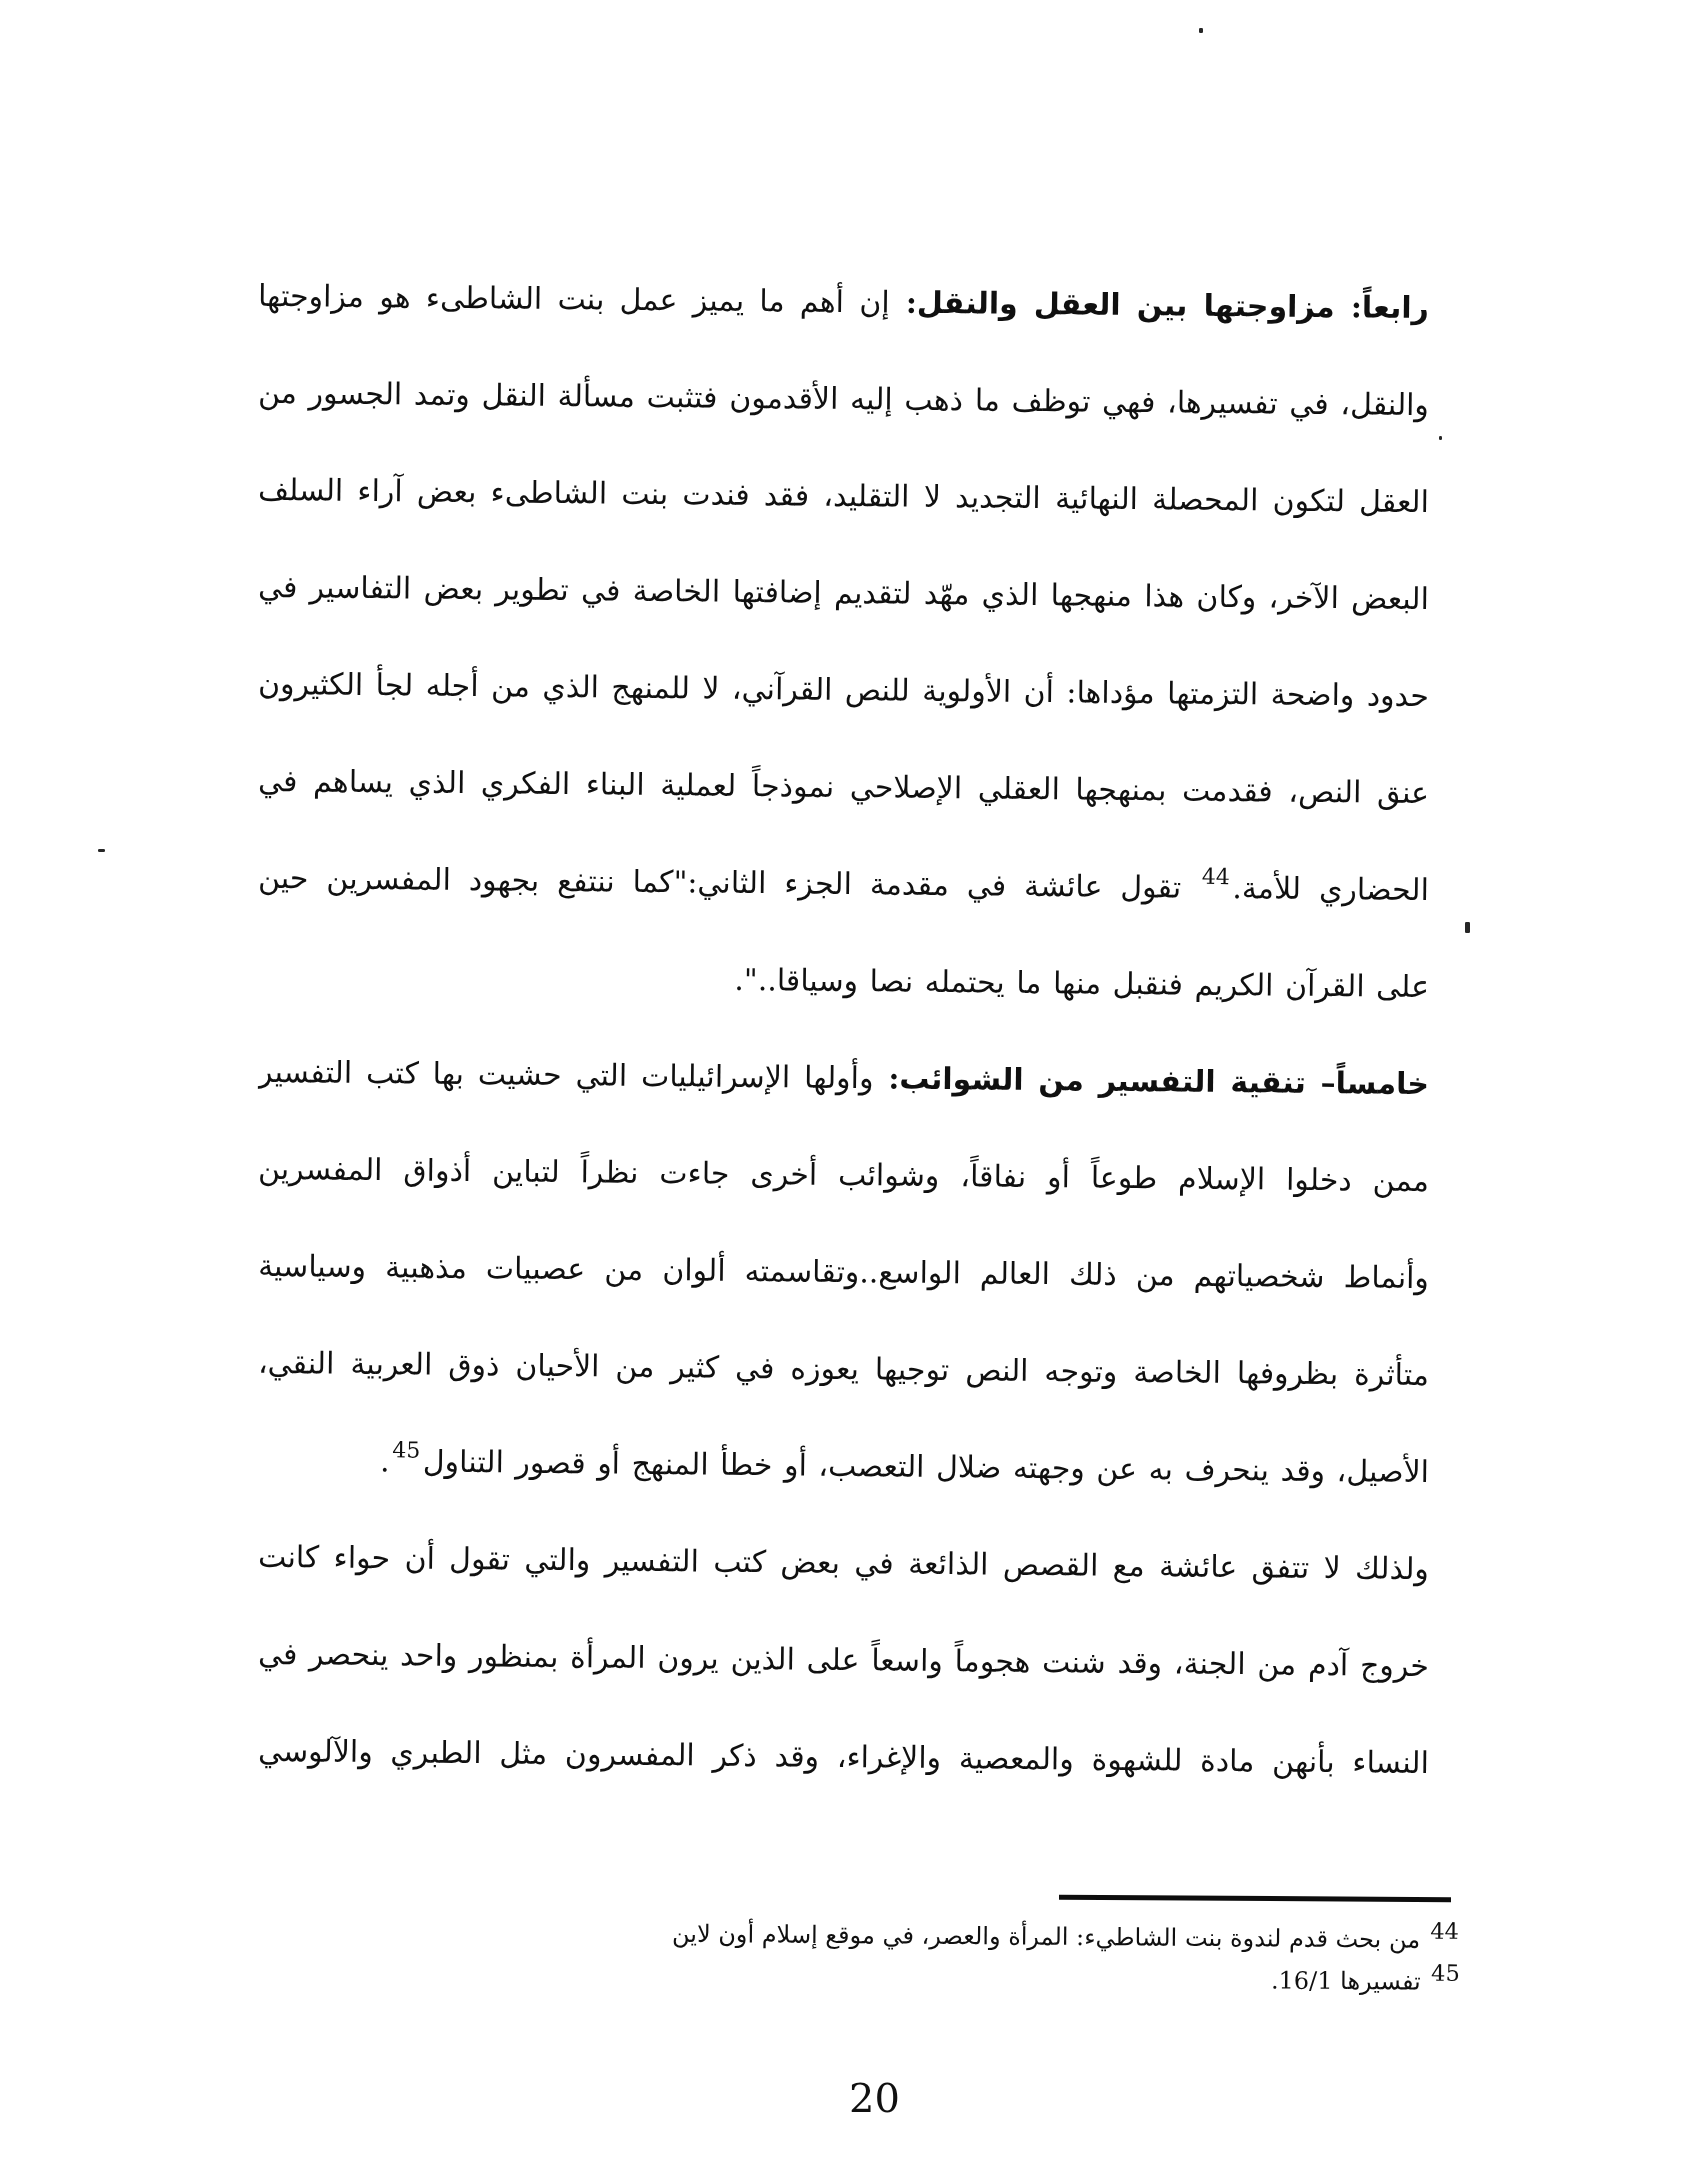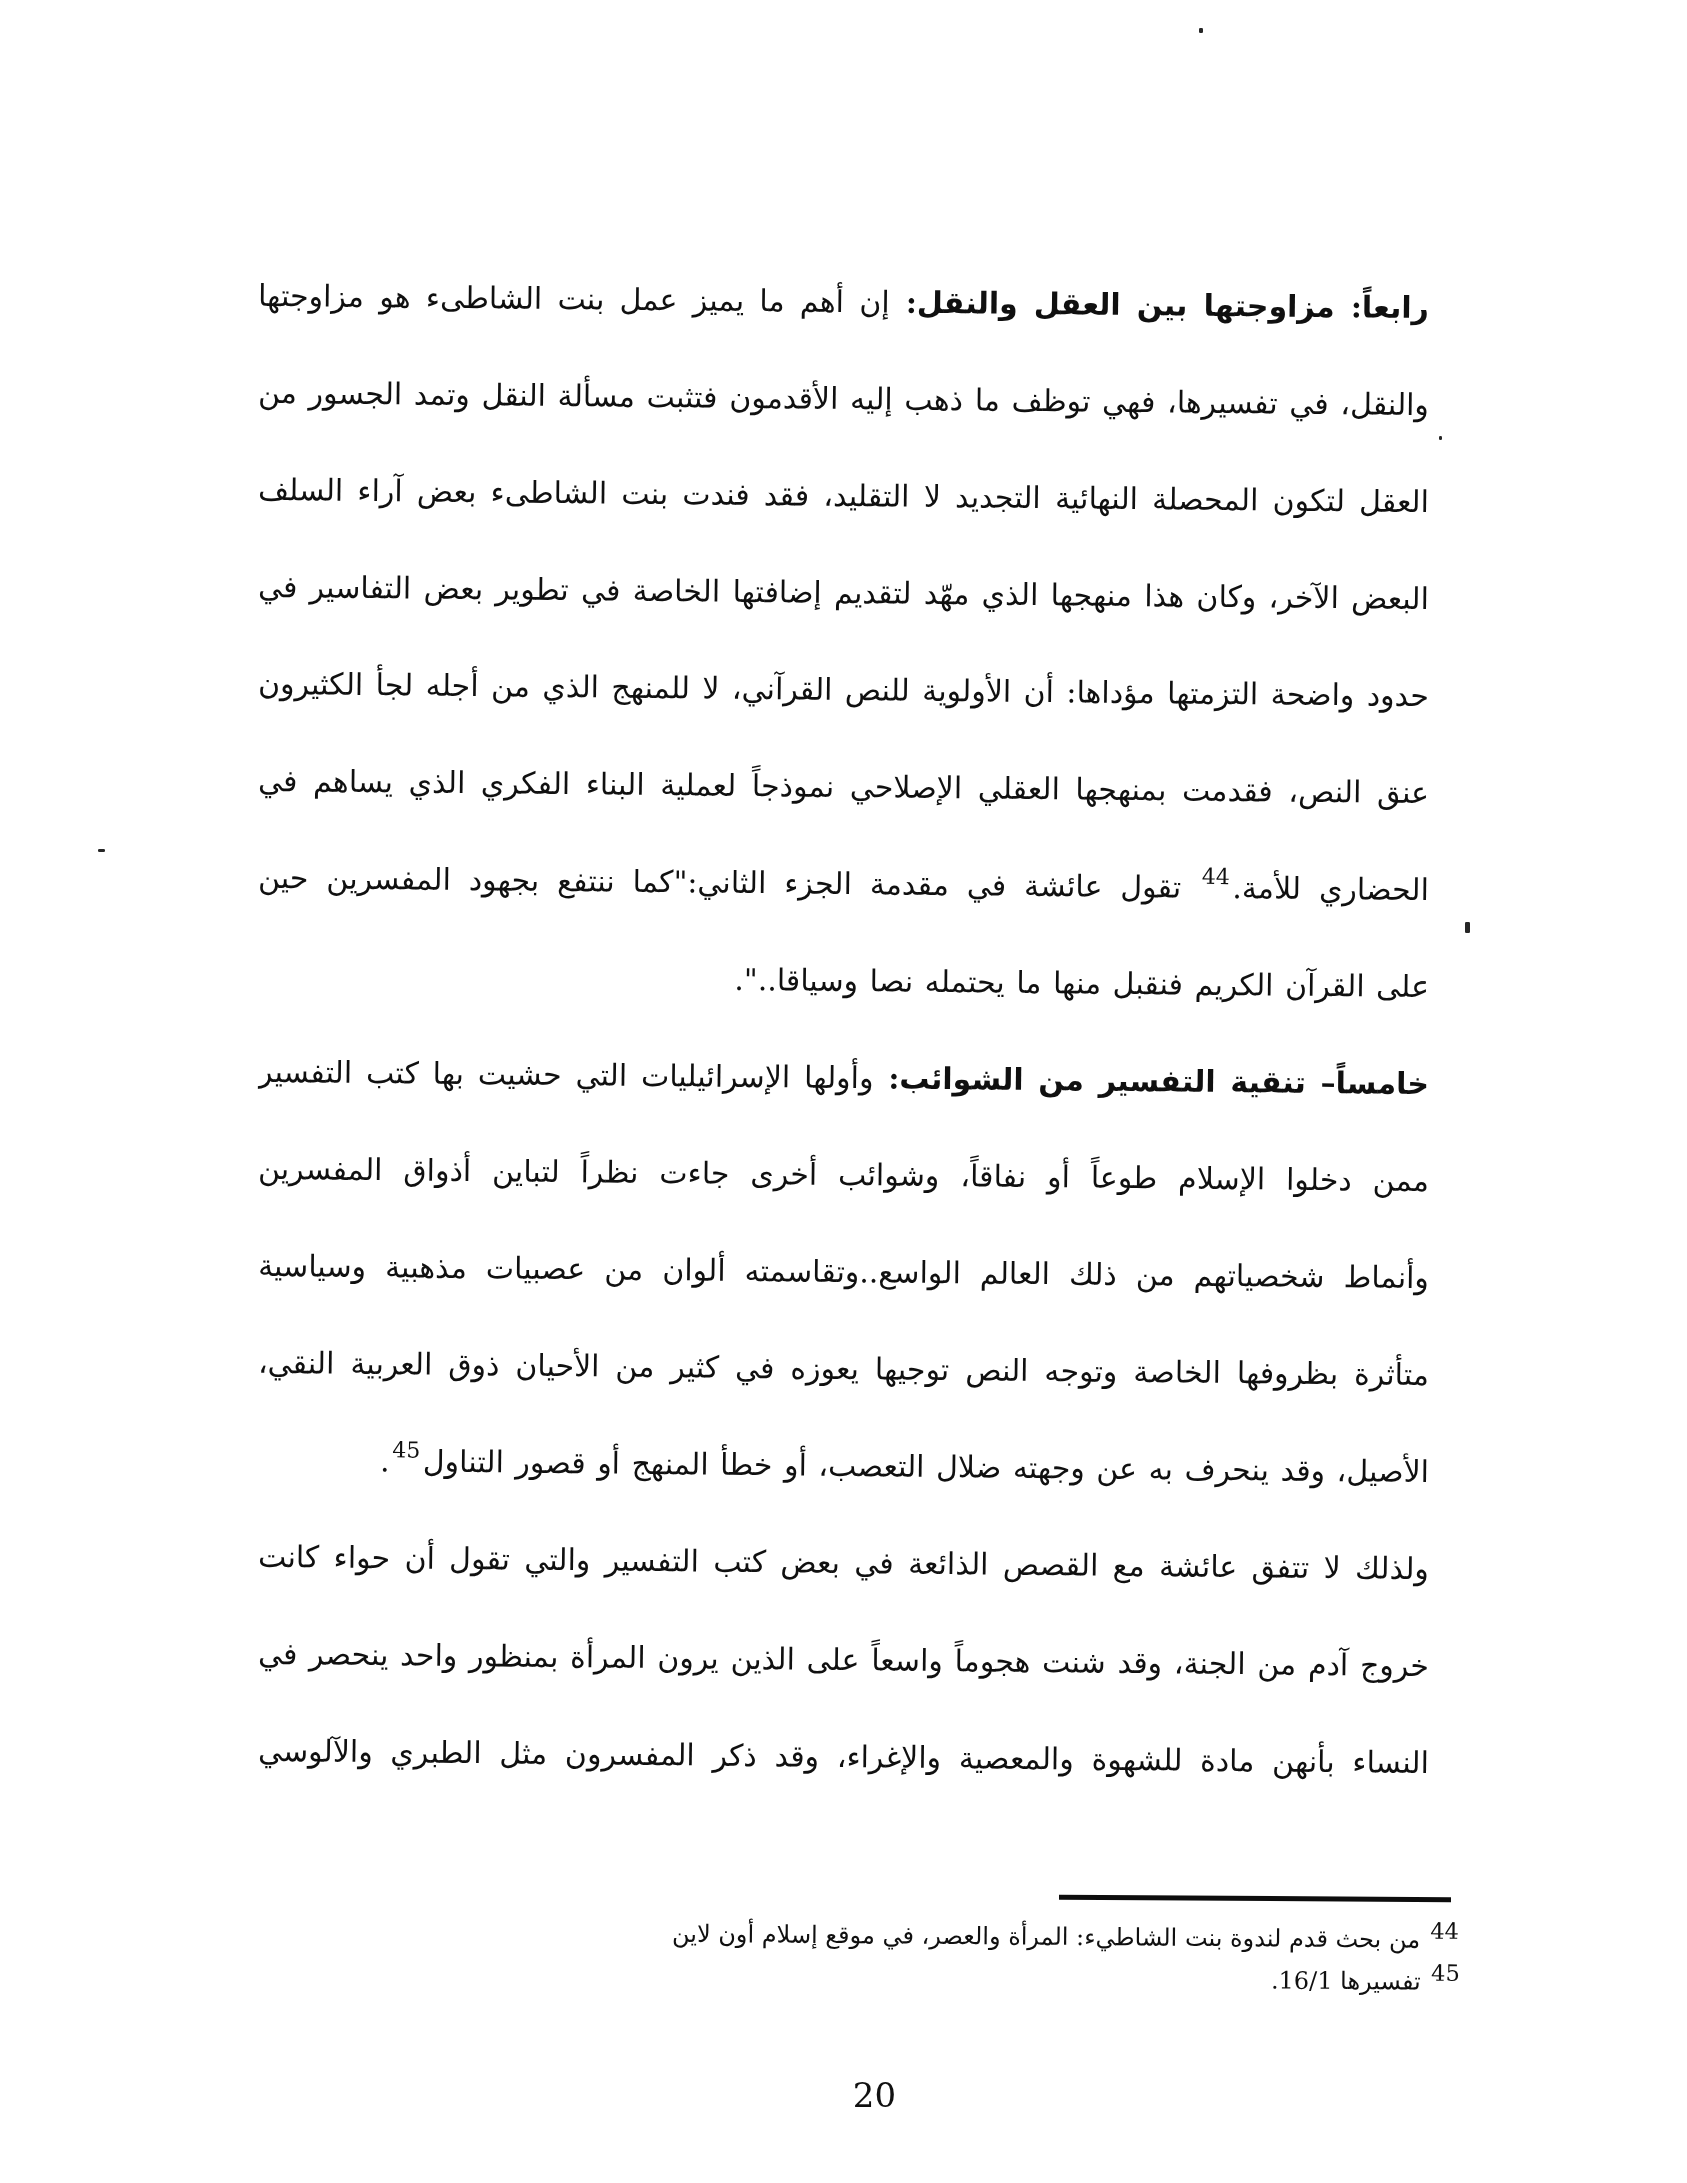--- a/index.html
+++ b/index.html
@@ -33,21 +33,21 @@
     transform:rotate(0.45deg); transform-origin:100% 50%;
   }
   .fn sup {
     font-family:"DejaVu Serif",serif;
     font-size:22.5px; line-height:0; vertical-align:8.6px; padding:0 2.6px;
   }
   .fn-44 { top:1919px; }
   .fn-45 { top:1961px; }
   .pageno {
     position:absolute; top:2075px; left:835px; width:79px;
-    text-align:center; font-size:34px; direction:ltr;
+    text-align:center; font-size:40px; direction:ltr;
     font-family:"DejaVu Serif",serif;
   }
   .speck { position:absolute; background:#262626; border-radius:1.3px; }
   .speck-1 { left:1199px; top:28px;  width:4px;  height:5.3px; }
   .speck-2 { left:1439px; top:436px; width:3.3px;  height:4px; }
   .speck-3 { left:98px;  top:849px; width:7.3px; height:3.3px; }
   .speck-4 { left:1465px; top:922px; width:4.6px; height:11.2px; }
   .speck-5 { left:1420px; top:981px; width:6px;  height:3.3px; }
 </style>
 </head>

